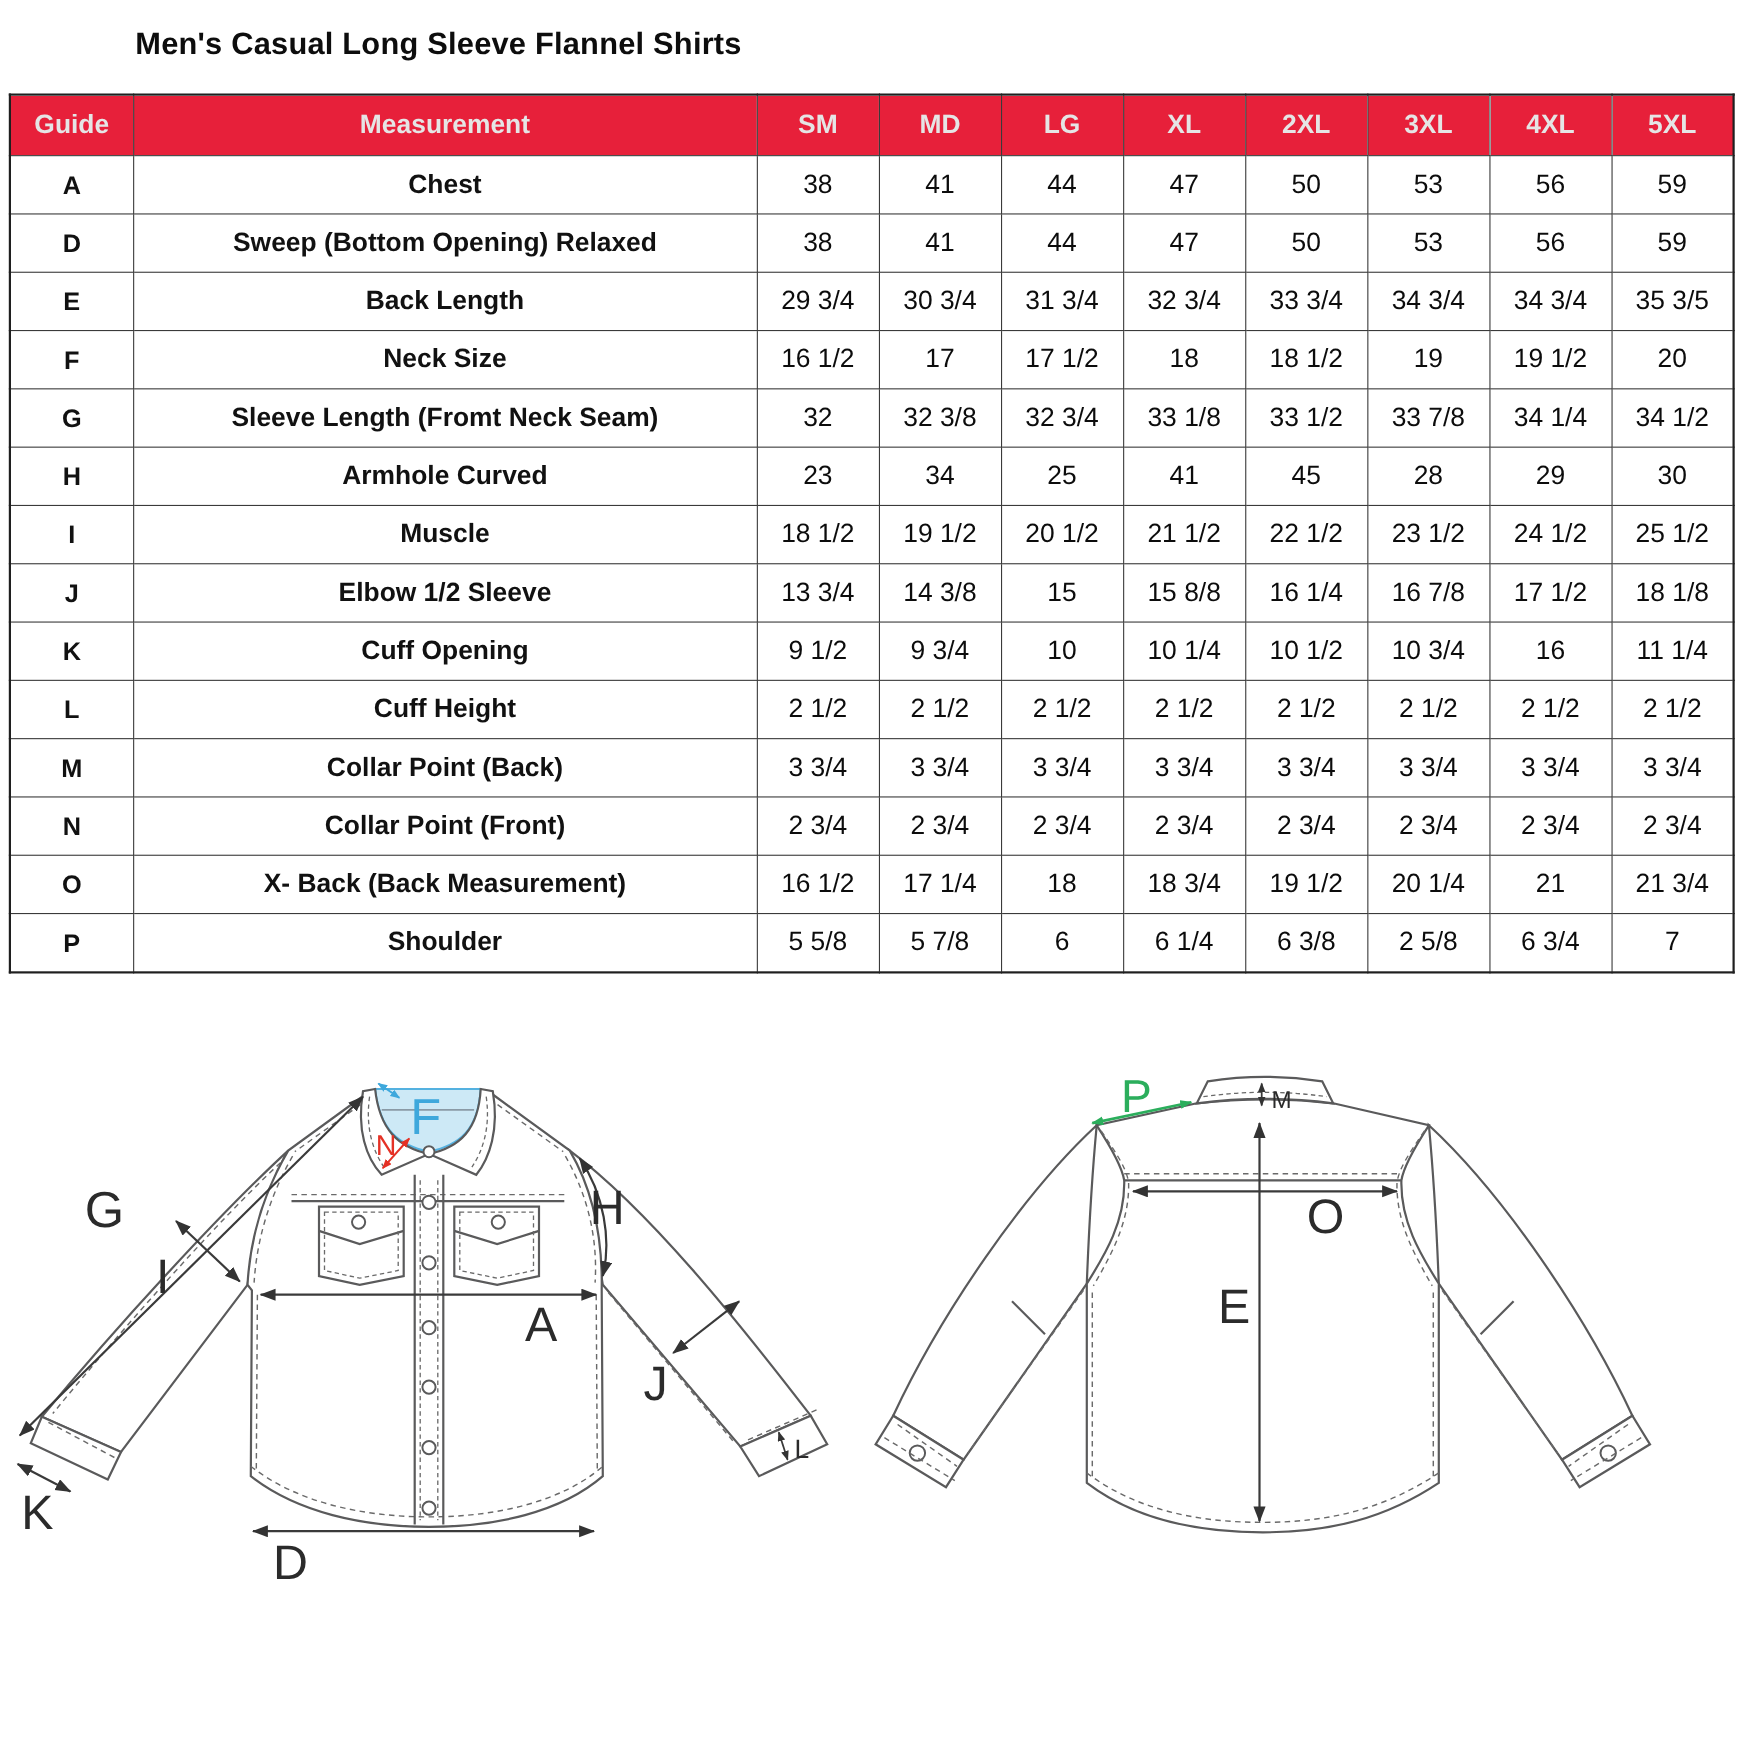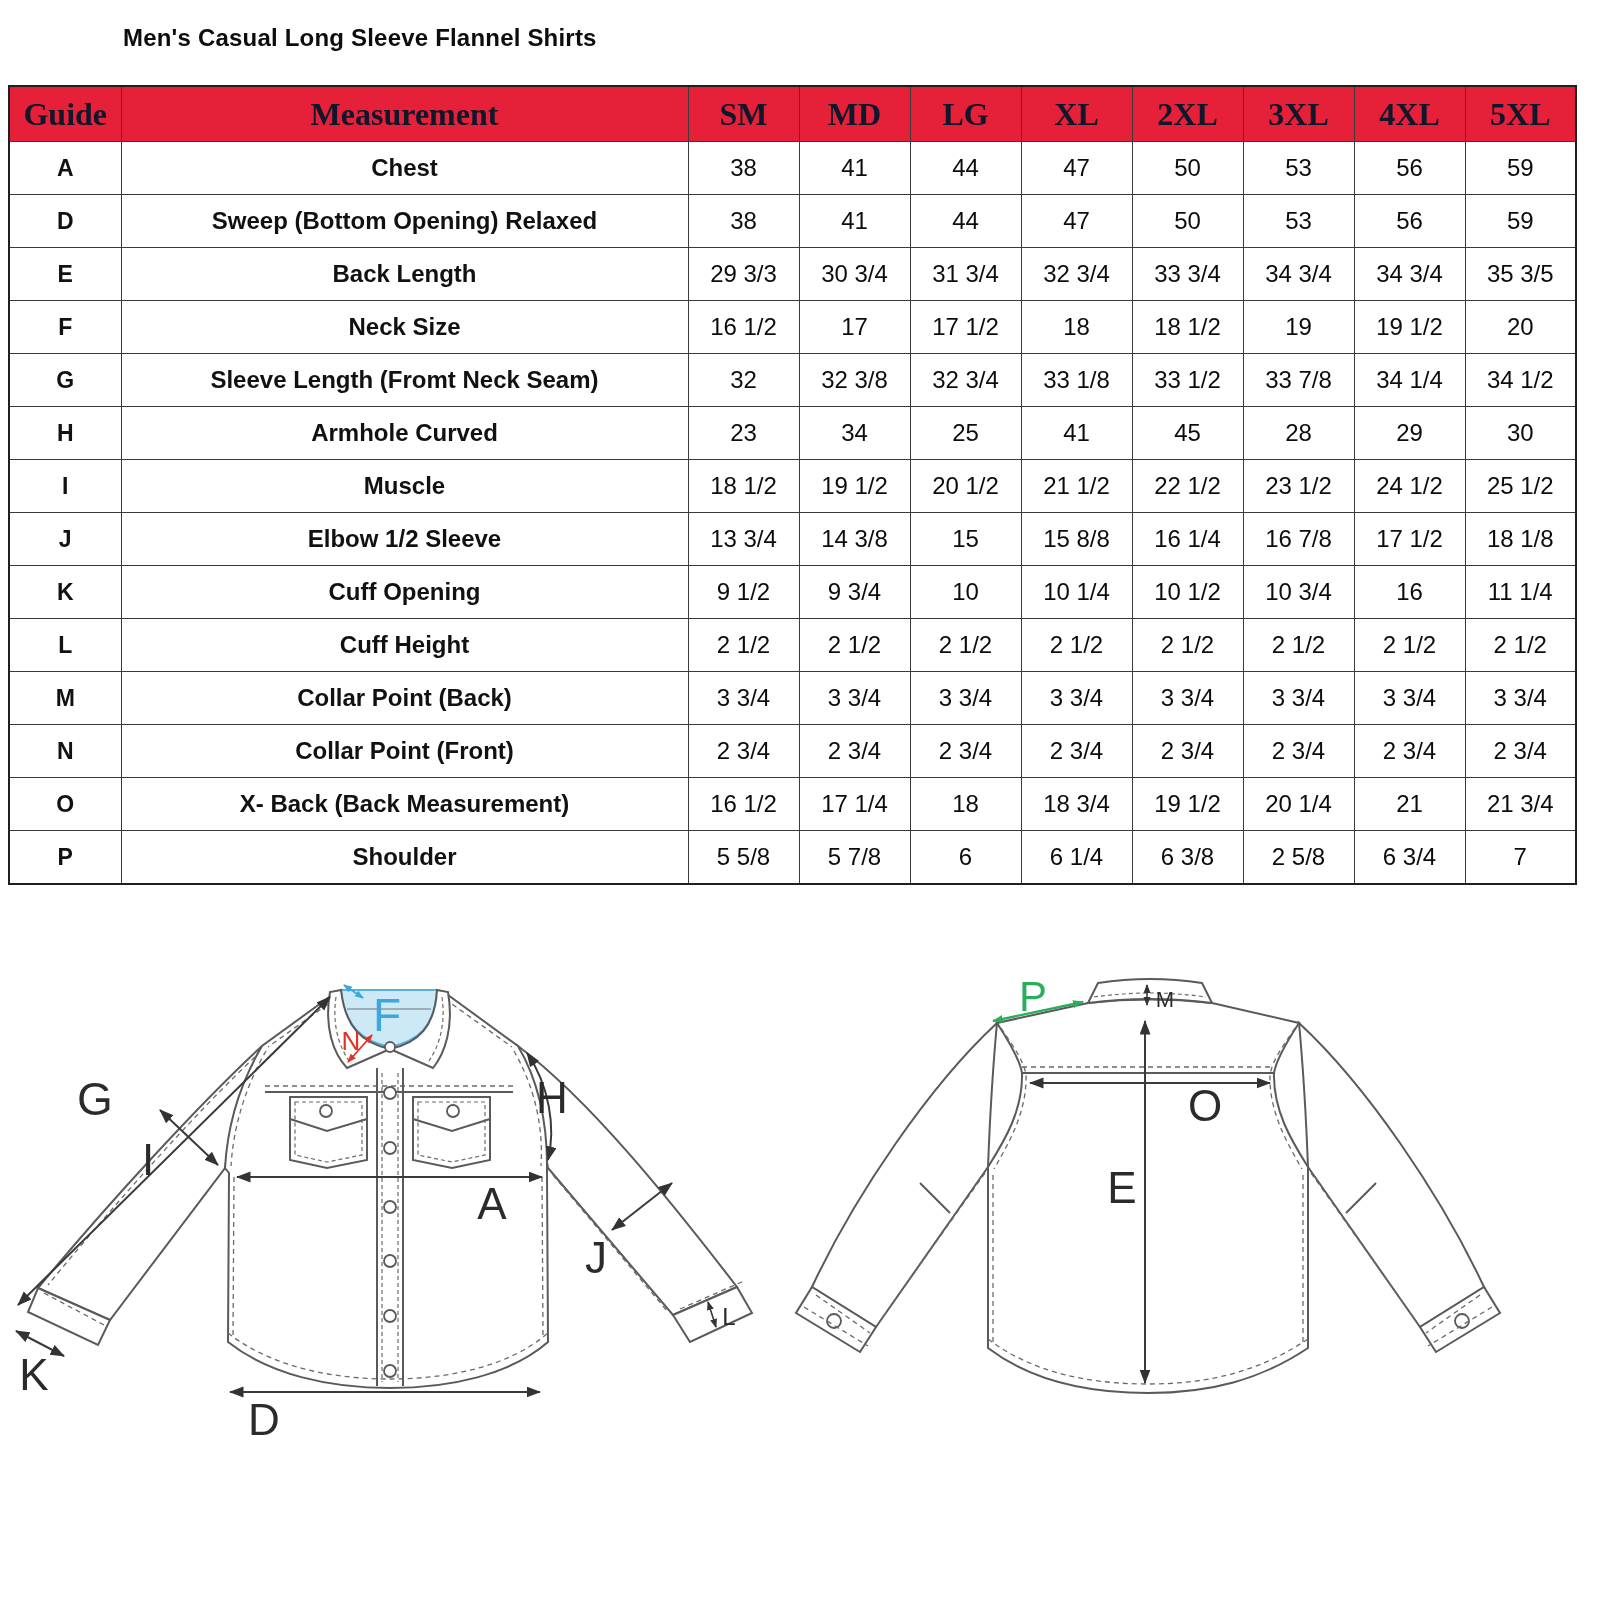--- a/index.html
+++ b/index.html
@@ -1,27 +1,27 @@
 <!DOCTYPE html>
 <html><head>
 <meta charset="utf-8">
 <style>
   html,body{margin:0;padding:0;background:#ffffff;}
   body{width:1600px;height:1600px;position:relative;overflow:hidden;
        font-family:"Liberation Sans", sans-serif;color:#111;}
-  .page-title{position:absolute;left:123px;top:24px;font-size:24px;font-weight:bold;
+  .page-title{position:absolute;left:123px;top:24px;font-size:28px;font-weight:bold;
               letter-spacing:.2px;color:#0d0d0d;}
   table.size-chart{position:absolute;left:8px;top:85px;width:1568px;
                    border-collapse:collapse;table-layout:fixed;
                    border:2px solid #1f1f1f;}
   table.size-chart th, table.size-chart td{
       border:1px solid #3a3a3a;text-align:center;vertical-align:middle;
       padding:0;overflow:hidden;white-space:nowrap;}
   table.size-chart thead th{
-      background:#E7203A;color:#0f172a;font-weight:bold;font-size:32px;height:54px;font-family:Liberation Serif, serif;}
+      background:#E7203A;color:#e5e5e5;font-weight:bold;font-size:24px;height:54px;}
   table.size-chart tbody th.guide{font-weight:bold;font-size:23px;height:52px;background:#fff;}
   table.size-chart tbody td.mlabel{font-weight:bold;font-size:24px;background:#fff;}
   table.size-chart tbody td.val{font-weight:normal;font-size:24px;background:#fff;color:#0c0c0c;}
   .diagram-svg{position:absolute;}
   svg text{font-family:"Liberation Sans", sans-serif;}
 </style>
 </head>
 <body>
 
 <div class="page-title">Men's Casual Long Sleeve Flannel Shirts</div>
@@ -74,21 +74,21 @@
         <td class="val">44</td>
         <td class="val">47</td>
         <td class="val">50</td>
         <td class="val">53</td>
         <td class="val">56</td>
         <td class="val">59</td>
       </tr>
       <tr>
         <th class="guide">E</th>
         <td class="mlabel">Back Length</td>
-        <td class="val">29 3/3</td>
+        <td class="val">29 3/4</td>
         <td class="val">30 3/4</td>
         <td class="val">31 3/4</td>
         <td class="val">32 3/4</td>
         <td class="val">33 3/4</td>
         <td class="val">34 3/4</td>
         <td class="val">34 3/4</td>
         <td class="val">35 3/5</td>
       </tr>
       <tr>
         <th class="guide">F</th>

